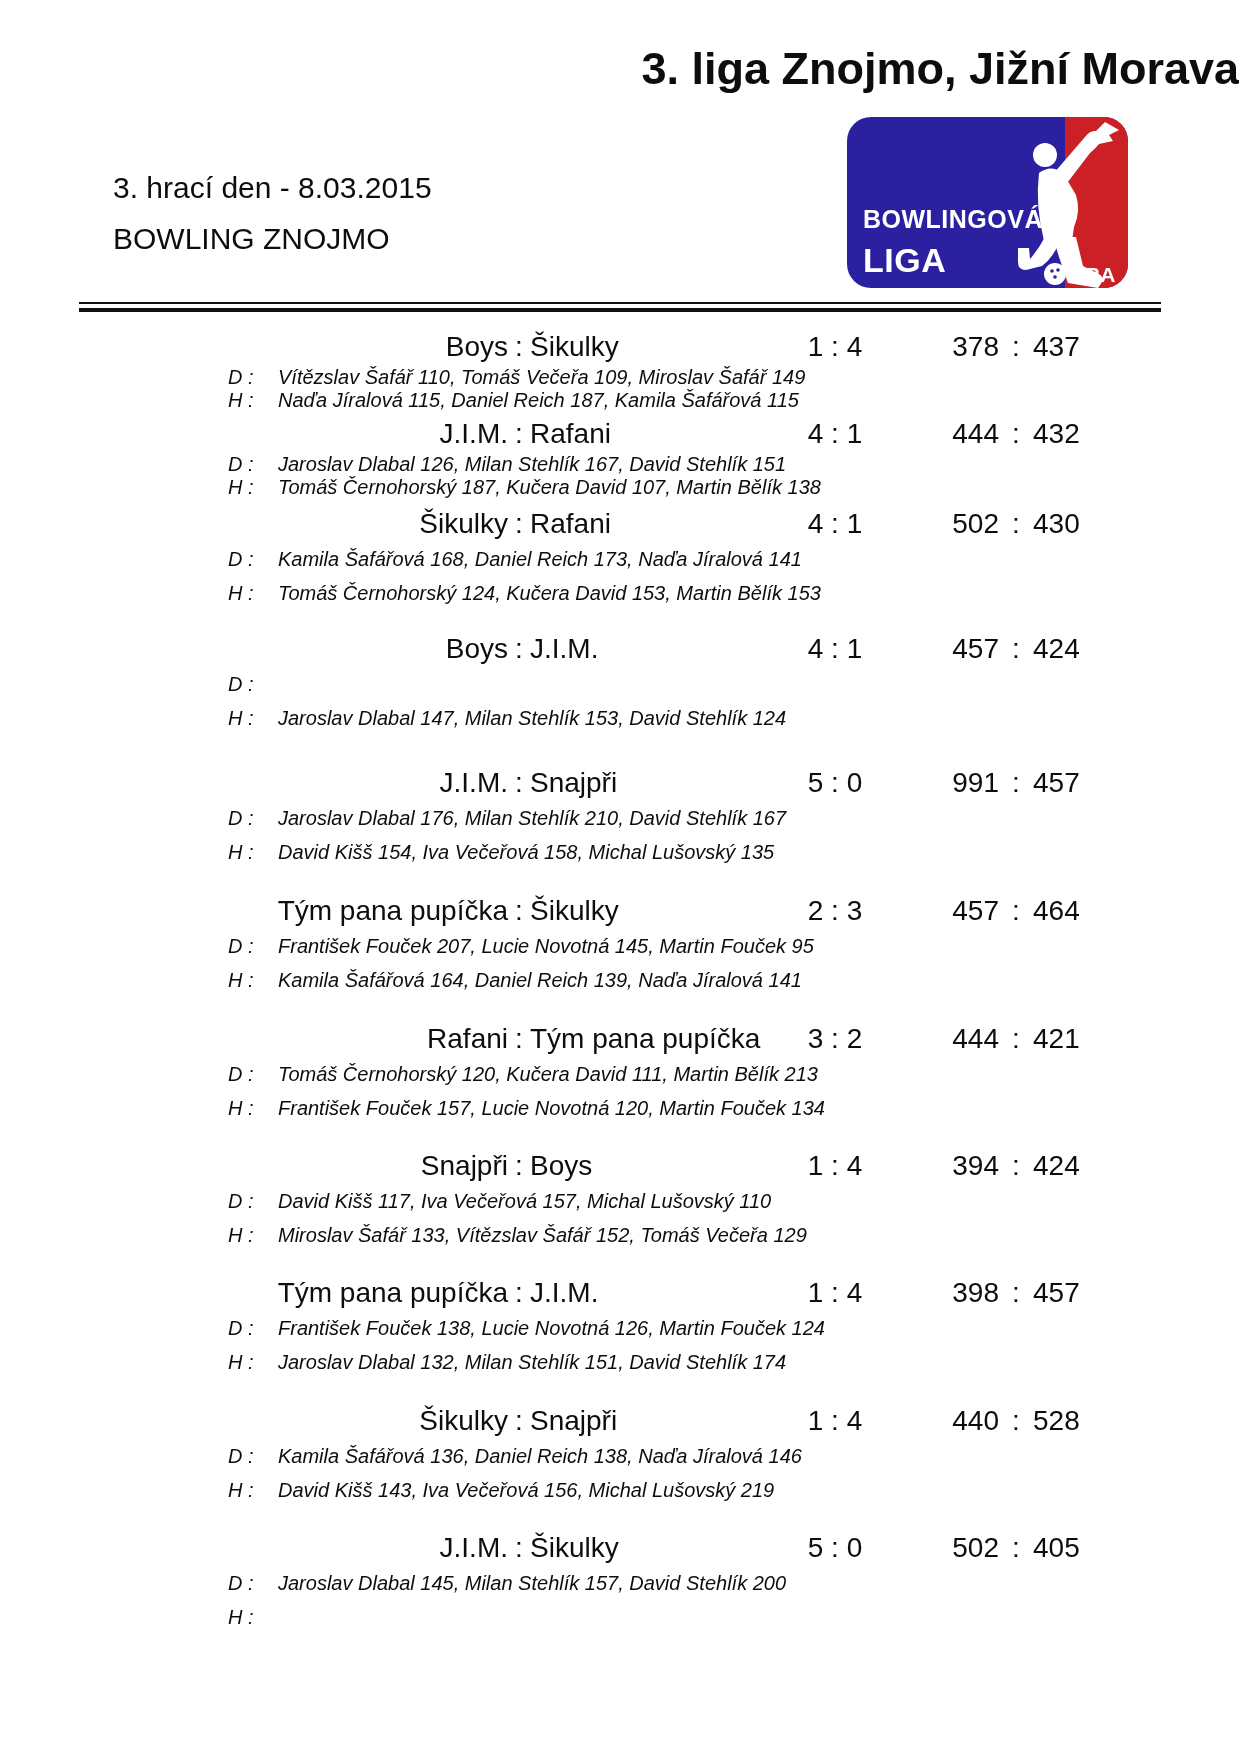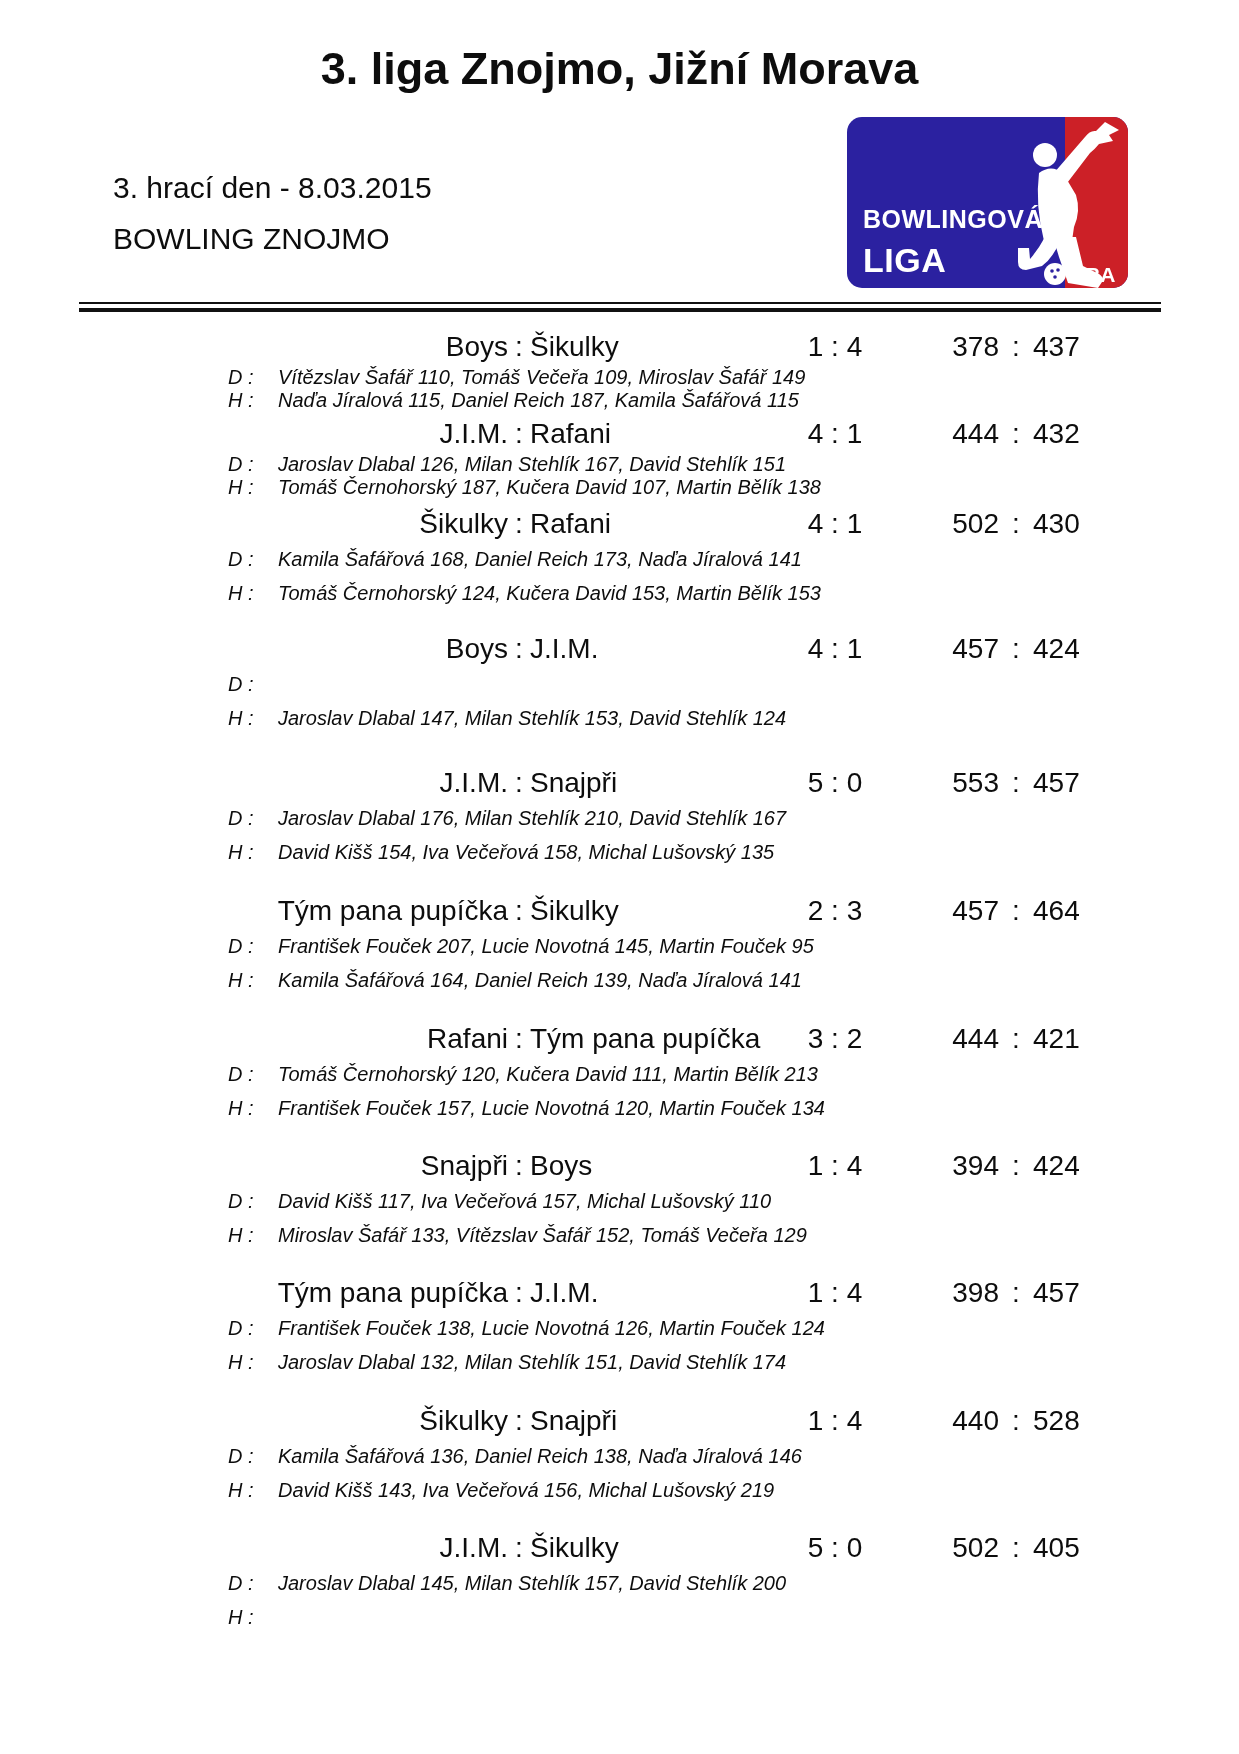--- a/index.html
+++ b/index.html
@@ -9,32 +9,32 @@
     font-family:"Liberation Sans","DejaVu Sans",sans-serif;
     color:#000;
     position:relative;
     overflow:hidden;
   }
   .abs{position:absolute;}
 
   
   .page-title{
     left:0;top:44px;width:1239px;
-    text-align:center;
+    text-align:right;
     font-size:45px;font-weight:bold;
     letter-spacing:0px;line-height:50px;
     color:#0d0d0d;
   }
   .sub1{left:113px;top:172px;font-size:30px;line-height:32px;color:#0d0d0d;}
   .sub2{left:113px;top:223px;font-size:30px;line-height:32px;color:#0d0d0d;}
 
   
   .logo{
     left:847px;top:117px;width:281px;height:171px;
-    border-radius:15px;overflow:hidden;
+    border-radius:24px;overflow:hidden;
   }
   .logo .blue-bg{position:absolute;left:0;top:0;width:100%;height:100%;}
   .logo .red-stripe{position:absolute;right:0;top:0;width:63px;height:100%;}
   .logo .l1{position:absolute;left:16px;top:88px;font-size:25px;font-weight:bold;color:#fff;letter-spacing:.5px;}
   .logo .l2{position:absolute;left:16px;top:124px;font-size:34px;font-weight:bold;color:#fff;letter-spacing:.5px;}
   .logo svg{position:absolute;left:0;top:0;}
   .logo .cba{position:absolute;left:223px;top:263px;font-size:21px;font-weight:bold;color:#fff;}
   .logo .cba{top:146px;left:223px;}
 
   
@@ -175,21 +175,21 @@
       <span class="plabel">H :</span>
       <span class="ptext">Jaroslav Dlabal 147, Milan Stehlík 153, David Stehlík 124</span>
     </div>
   </div>
     <div class="match normal" style="top: 767px;">
     <div class="trow">
       <span class="home">J.I.M.</span>
       <span class="tcolon">:</span>
       <span class="away">Snajpři</span>
       <span class="score">5 : 0</span>
-      <span class="pins-home">553</span>
+      <span class="pins-home">991</span>
       <span class="pins-colon">:</span>
       <span class="pins-away">457</span>
     </div>
     <div class="prow row-d">
       <span class="plabel">D :</span>
       <span class="ptext">Jaroslav Dlabal 176, Milan Stehlík 210, David Stehlík 167</span>
     </div>
     <div class="prow row-h">
       <span class="plabel">H :</span>
       <span class="ptext">David Kišš 154, Iva Večeřová 158, Michal Lušovský 135</span>

